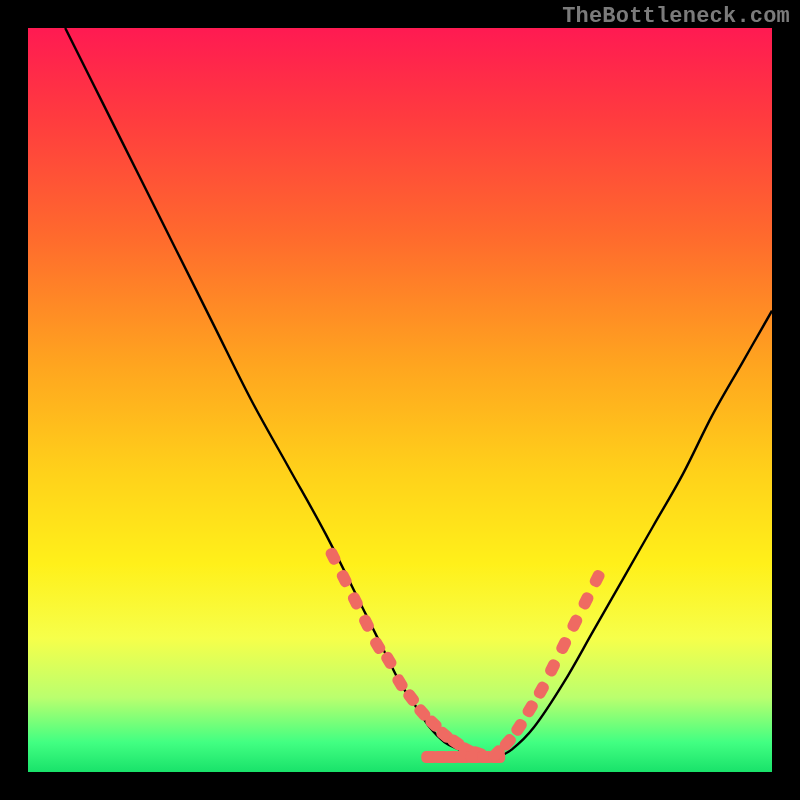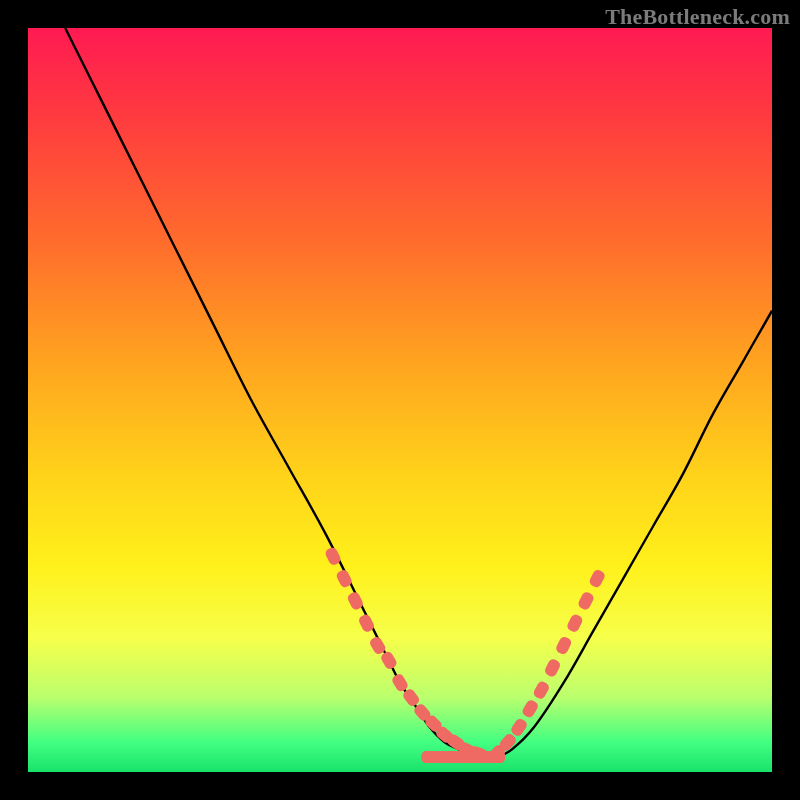--- a/index.html
+++ b/index.html
@@ -37,21 +37,21 @@
     position: absolute;
     left: 28px;
     top: 28px;
     width: 744px;
     height: 744px;
   }
   .watermark {
     position: absolute;
     top: 4px;
     right: 10px;
-    font-family: Liberation Serif, serif;
+    font-family: Liberation Mono, monospace;
     font-size: 22px;
     font-weight: 600;
     color: #7b7b7b;
     letter-spacing: 0.2px;
   }
 </style>
 </head>
 <body>
 
 <div class="chart-wrap">

